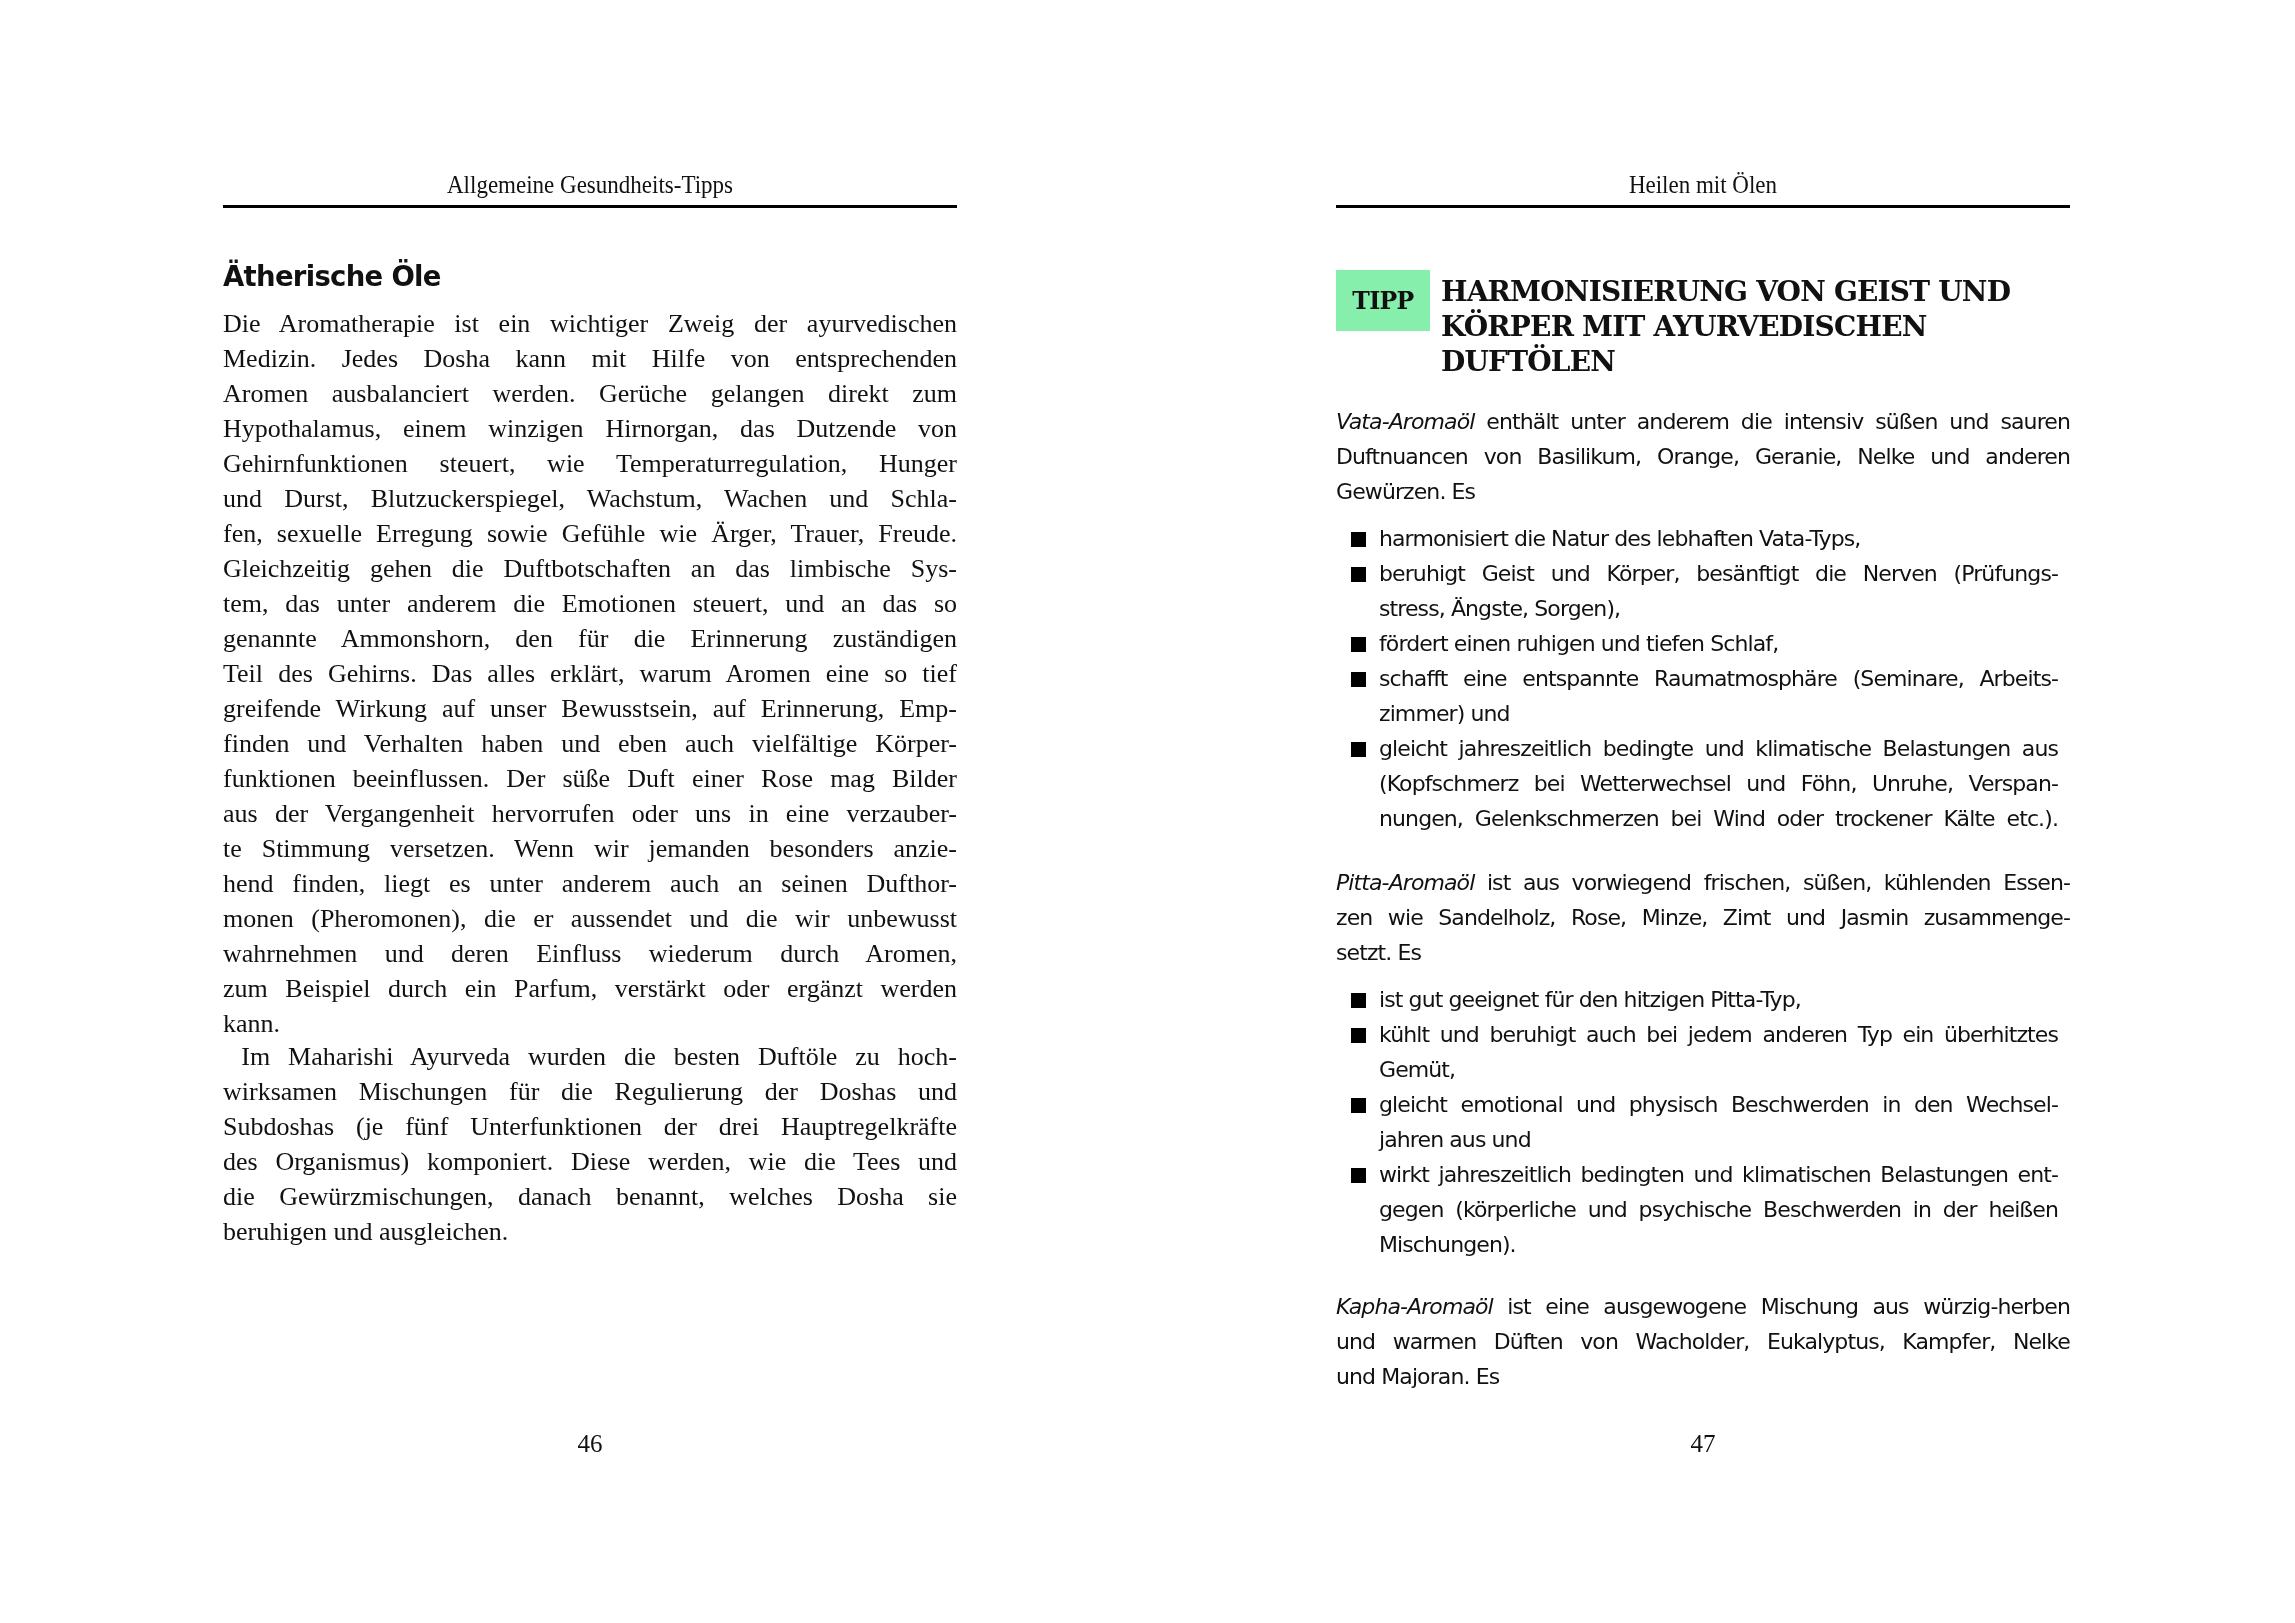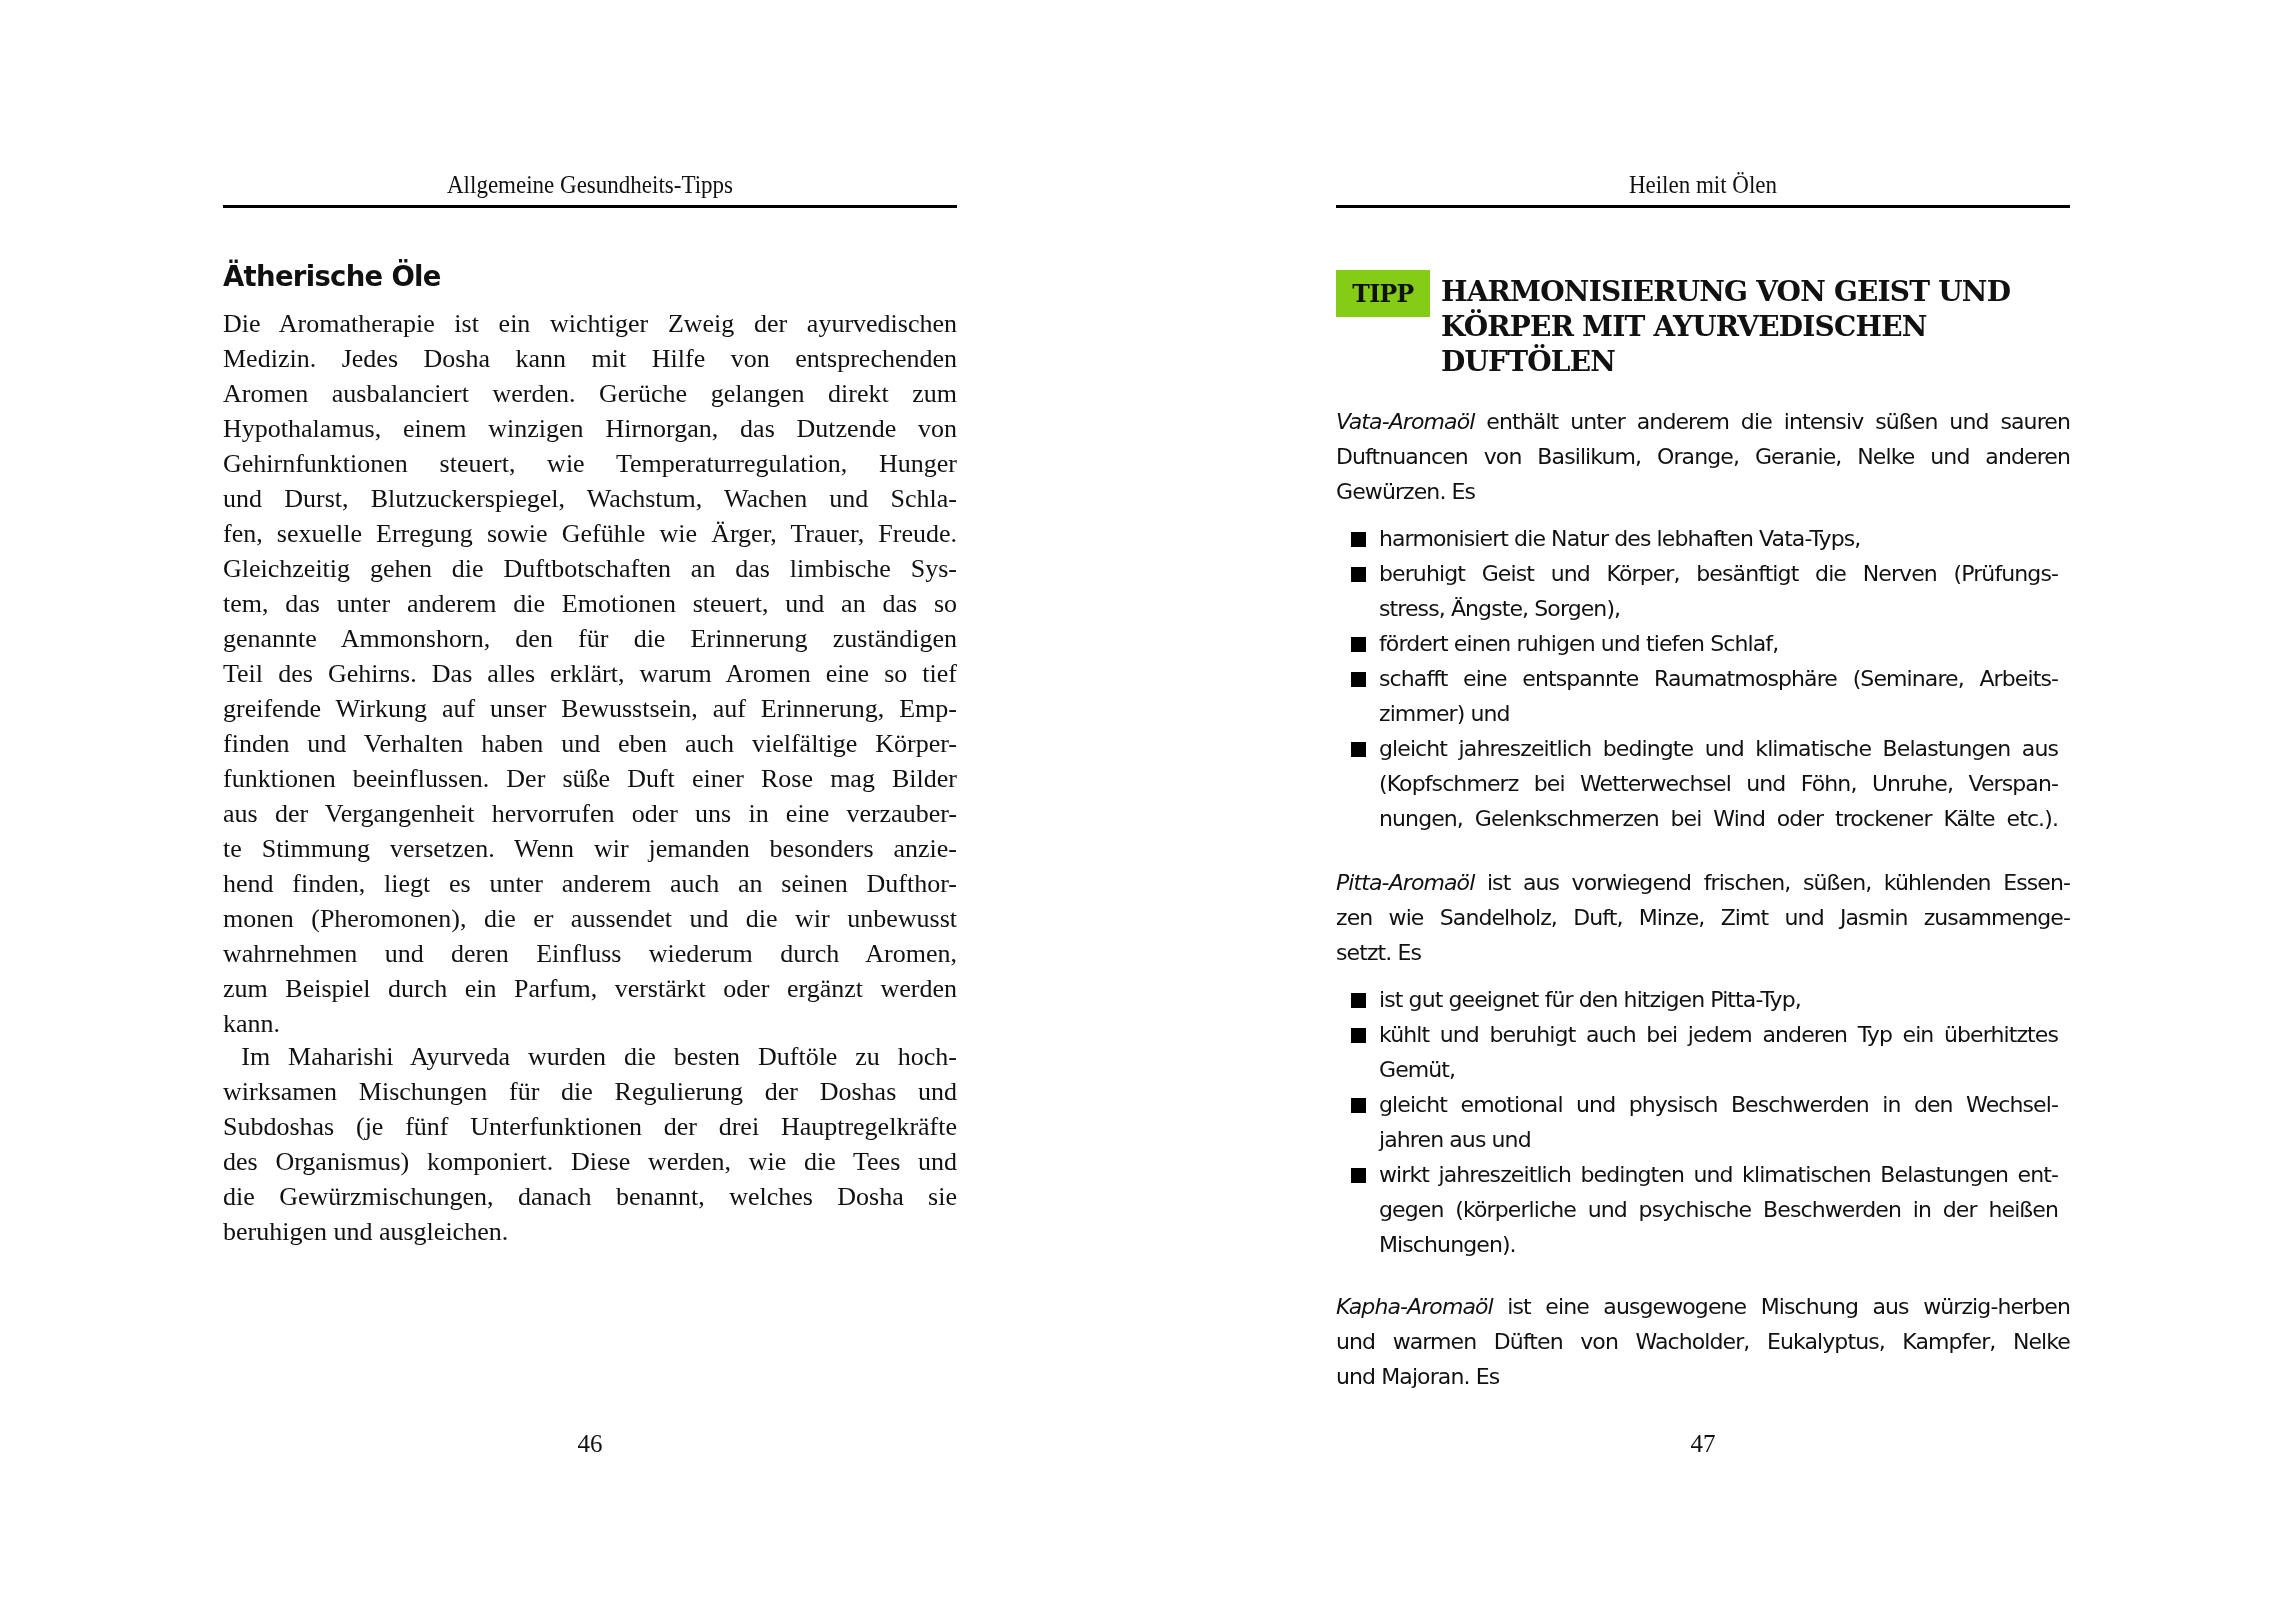--- a/index.html
+++ b/index.html
@@ -26,21 +26,21 @@
     .serif-body {
       position: absolute; left: 0; width: 734px;
       font-family: "Liberation Serif", serif; font-size: 26px; line-height: 35px;
       text-align: justify; hyphens: manual;
     }
     .p1 { top: 299px; margin-top: 7px; }
     .p2 { top: 1039px; }
     
     .tipp-wrap { position: absolute; top: 270px; left: 0; width: 734px; }
     .tipp-badge {
-      position: absolute; left: 0; top: 0; width: 94px; height: 47px; background: #84cc16;
+      position: absolute; left: 0; top: 0; width: 94px; height: 61px; background: #86efac;
       font-family: "DejaVu Serif", serif; font-weight: bold; font-size: 23.6px;
       display: flex; align-items: center; justify-content: center; letter-spacing: -0.7px;
     }
     .tipp-title {
       position: absolute; left: 105px; top: 3.9px; width: 589px;
       font-family: "DejaVu Serif", serif; font-weight: bold; font-size: 28px; line-height: 35px;
       letter-spacing: -0.8px; text-transform: none;
     }
     .tipp-title div { white-space: nowrap; }
     .sans-block {
@@ -146,21 +146,21 @@
           <span class="bullet-icon"></span>
         <span class="line">gleicht jahreszeitlich bedingte und klimatische Belastungen aus</span>
         <span class="line">(Kopfschmerz bei Wetterwechsel und Föhn, Unruhe, Verspan-</span>
         <span class="line">nungen, Gelenkschmerzen bei Wind oder trockener Kälte etc.).</span>
         </li>
     </ul>
   </div>
 
   <div class="sans-block pitta">
     <span class="line"><span class="oil-name">Pitta-Aromaöl</span><span> ist aus vorwiegend frischen, süßen, kühlenden Essen-</span></span>
-    <span class="line">zen wie Sandelholz, Duft, Minze, Zimt und Jasmin zusammenge-</span>
+    <span class="line">zen wie Sandelholz, Rose, Minze, Zimt und Jasmin zusammenge-</span>
     <span class="line last">setzt. Es</span>
     <ul class="bullets">
       <li>
           <span class="bullet-icon"></span>
         <span class="line last">ist gut geeignet für den hitzigen Pitta-Typ,</span>
         </li>
       <li>
           <span class="bullet-icon"></span>
         <span class="line">kühlt und beruhigt auch bei jedem anderen Typ ein überhitztes</span>
         <span class="line last">Gemüt,</span>

